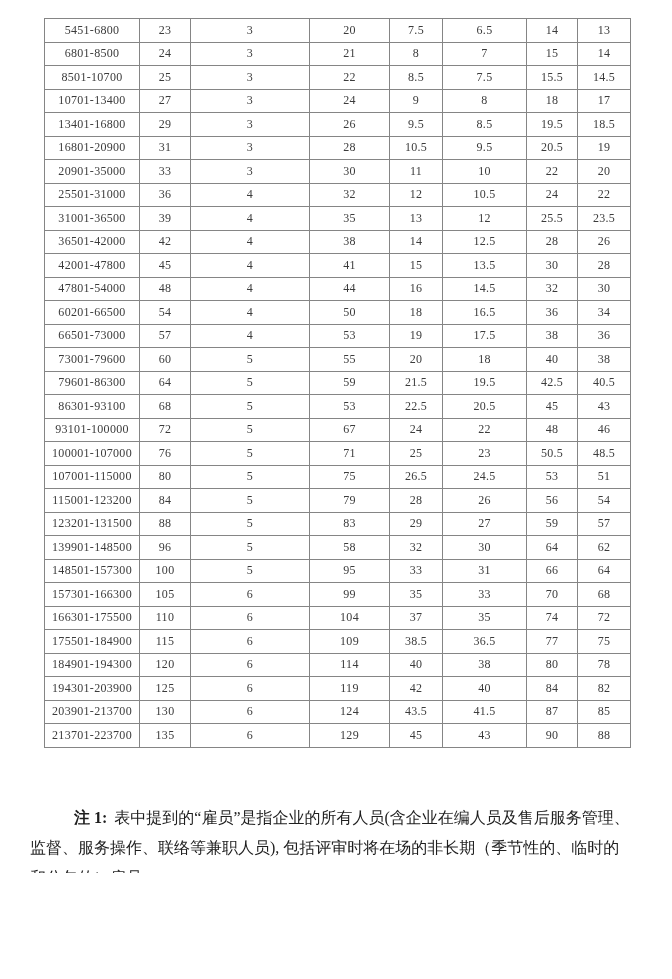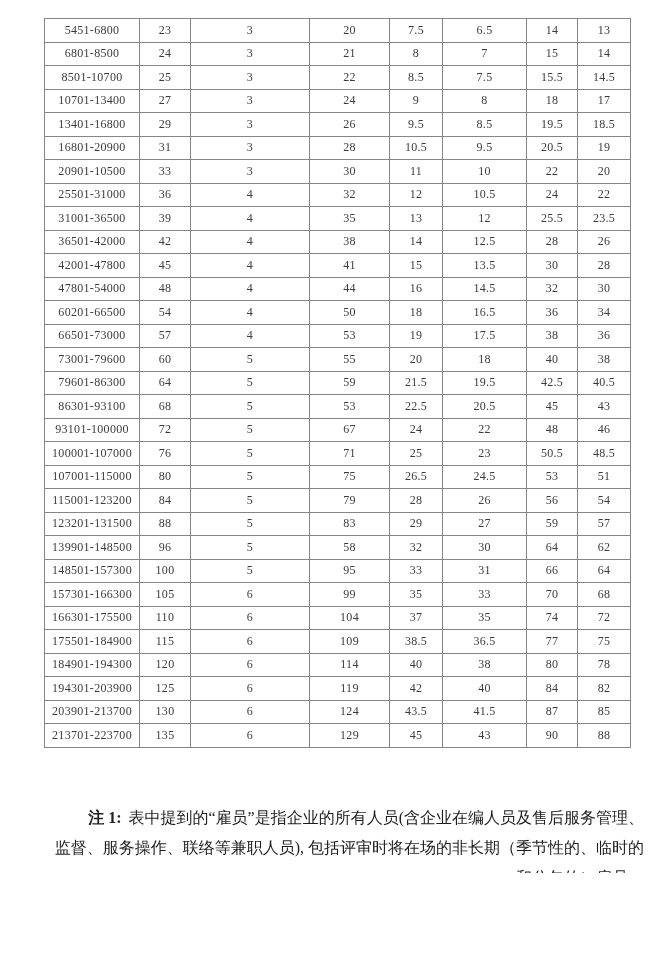--- a/index.html
+++ b/index.html
@@ -38,21 +38,21 @@
   .note {
     position: absolute;
     left: 30px;
     top: 803px;
     width: 614px;
     font-size: 16px;
     line-height: 30px;
     color: #1e1e1e;
     text-align: left;
   }
-  .note .line { white-space: nowrap; text-align: right; }
+  .note .line { white-space: nowrap; }
   .note .indent { padding-left: 44px; }
   .note .prefix {
     font-weight: bold;
     margin-right: 7px;
   }
   .pageno {
     position: absolute;
     left: 40px;
     top: 926px;
     font-size: 14px;
@@ -131,21 +131,21 @@
           <td>16801-20900</td>
           <td>31</td>
           <td>3</td>
           <td>28</td>
           <td>10.5</td>
           <td>9.5</td>
           <td>20.5</td>
           <td>19</td>
         </tr>
         <tr>
-          <td>20901-10500</td>
+          <td>20901-35000</td>
           <td>33</td>
           <td>3</td>
           <td>30</td>
           <td>11</td>
           <td>10</td>
           <td>22</td>
           <td>20</td>
         </tr>
         <tr>
           <td>25501-31000</td>

